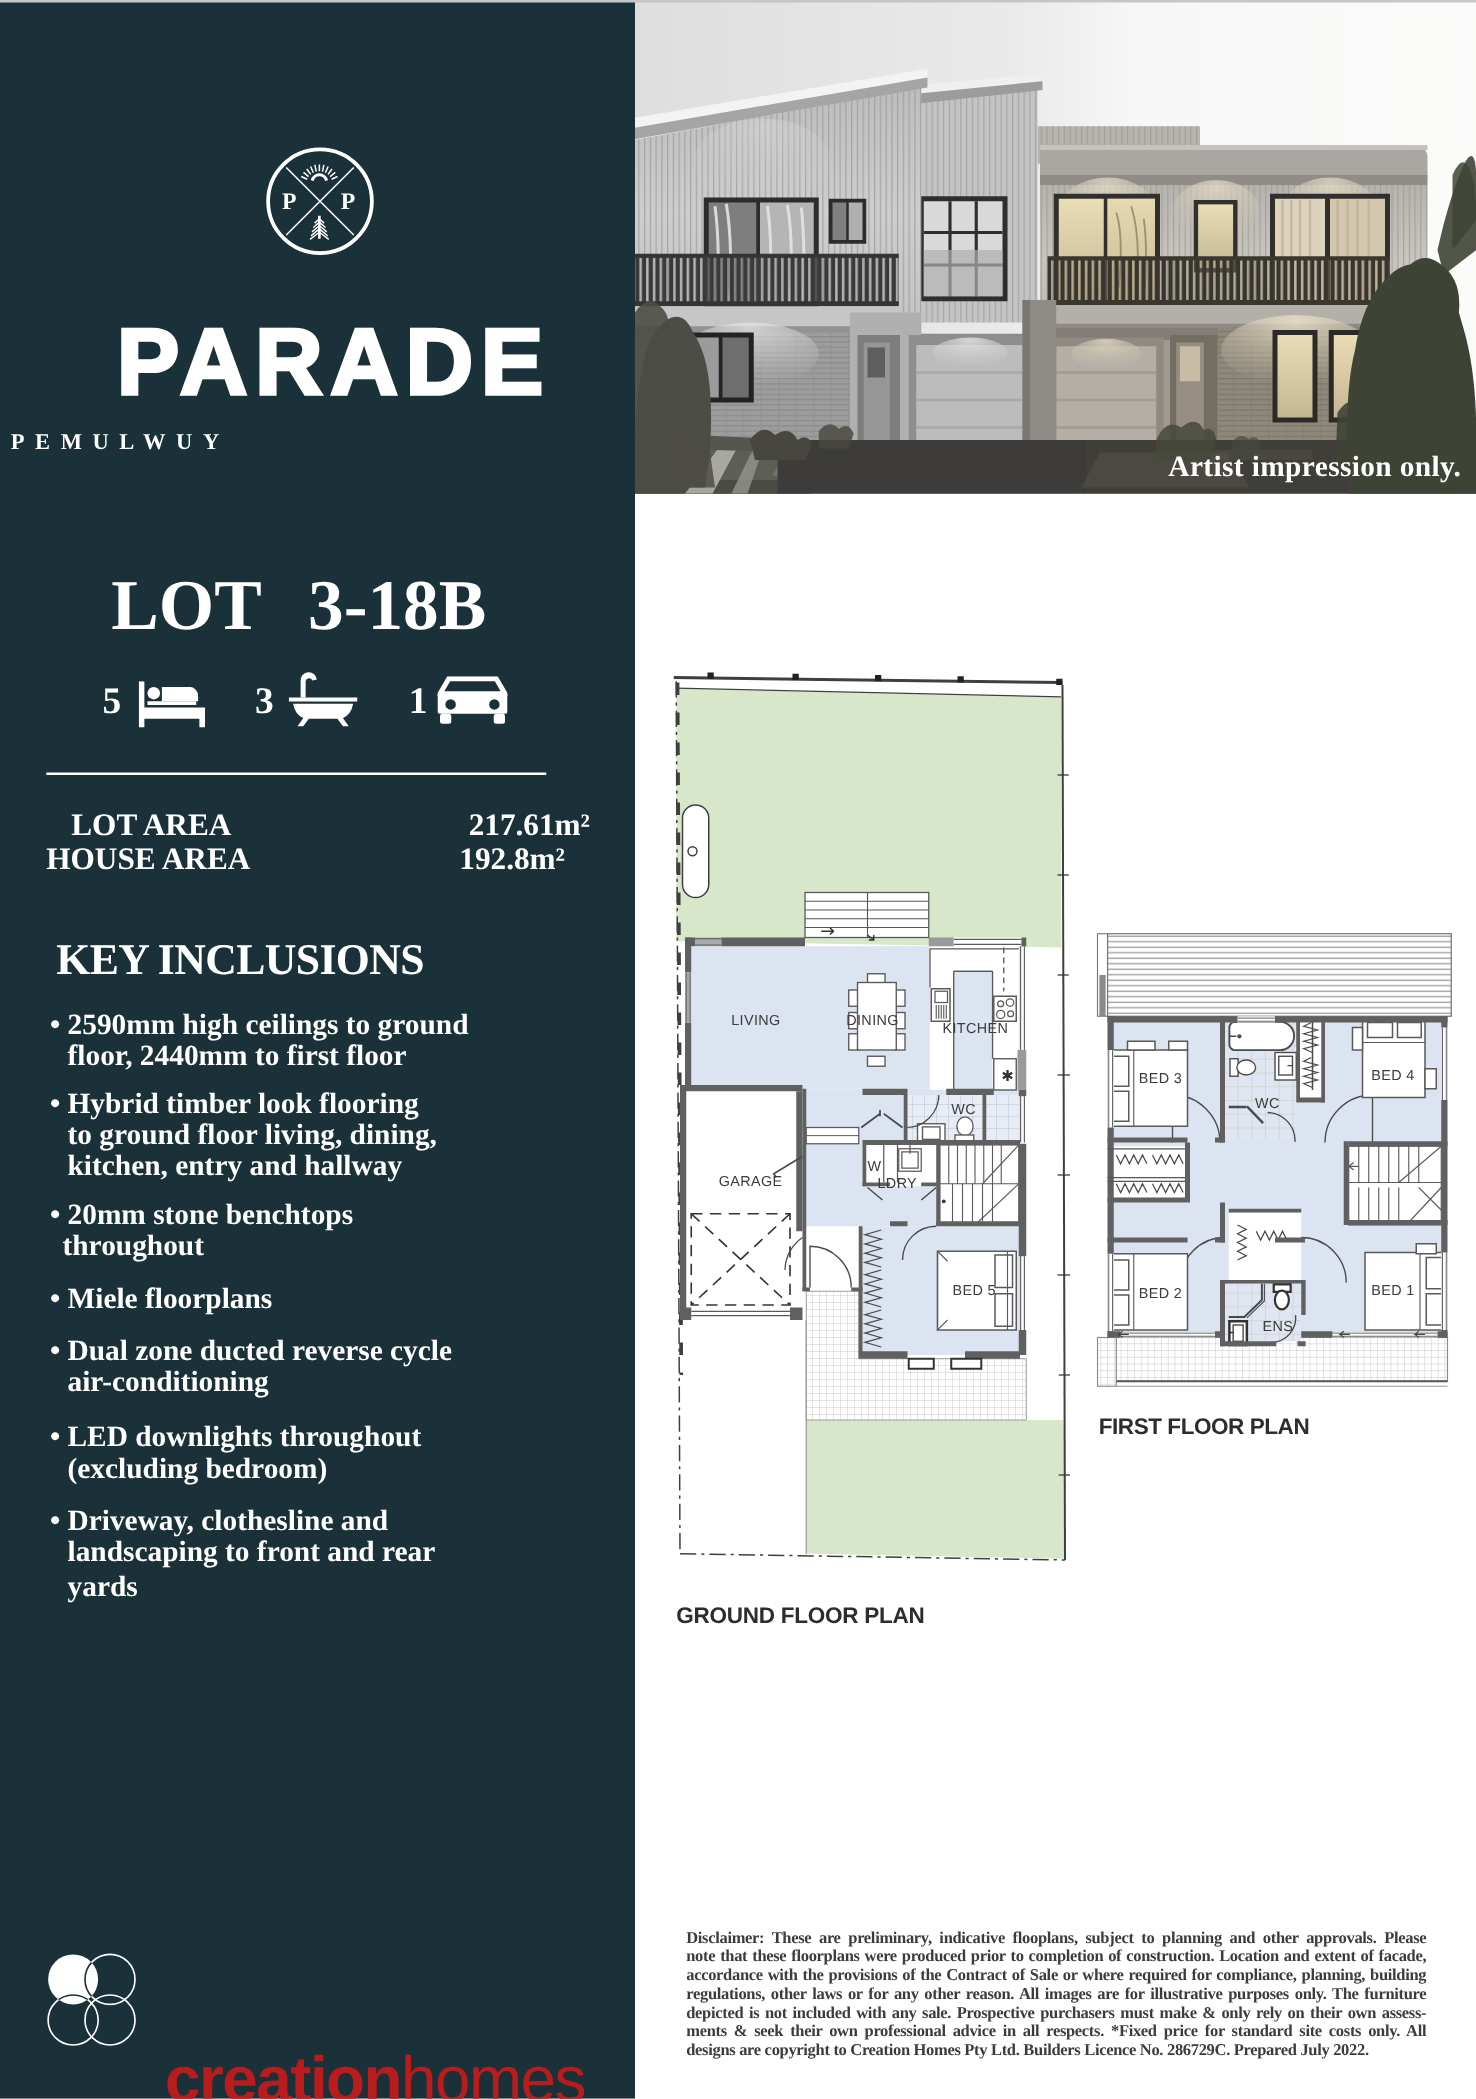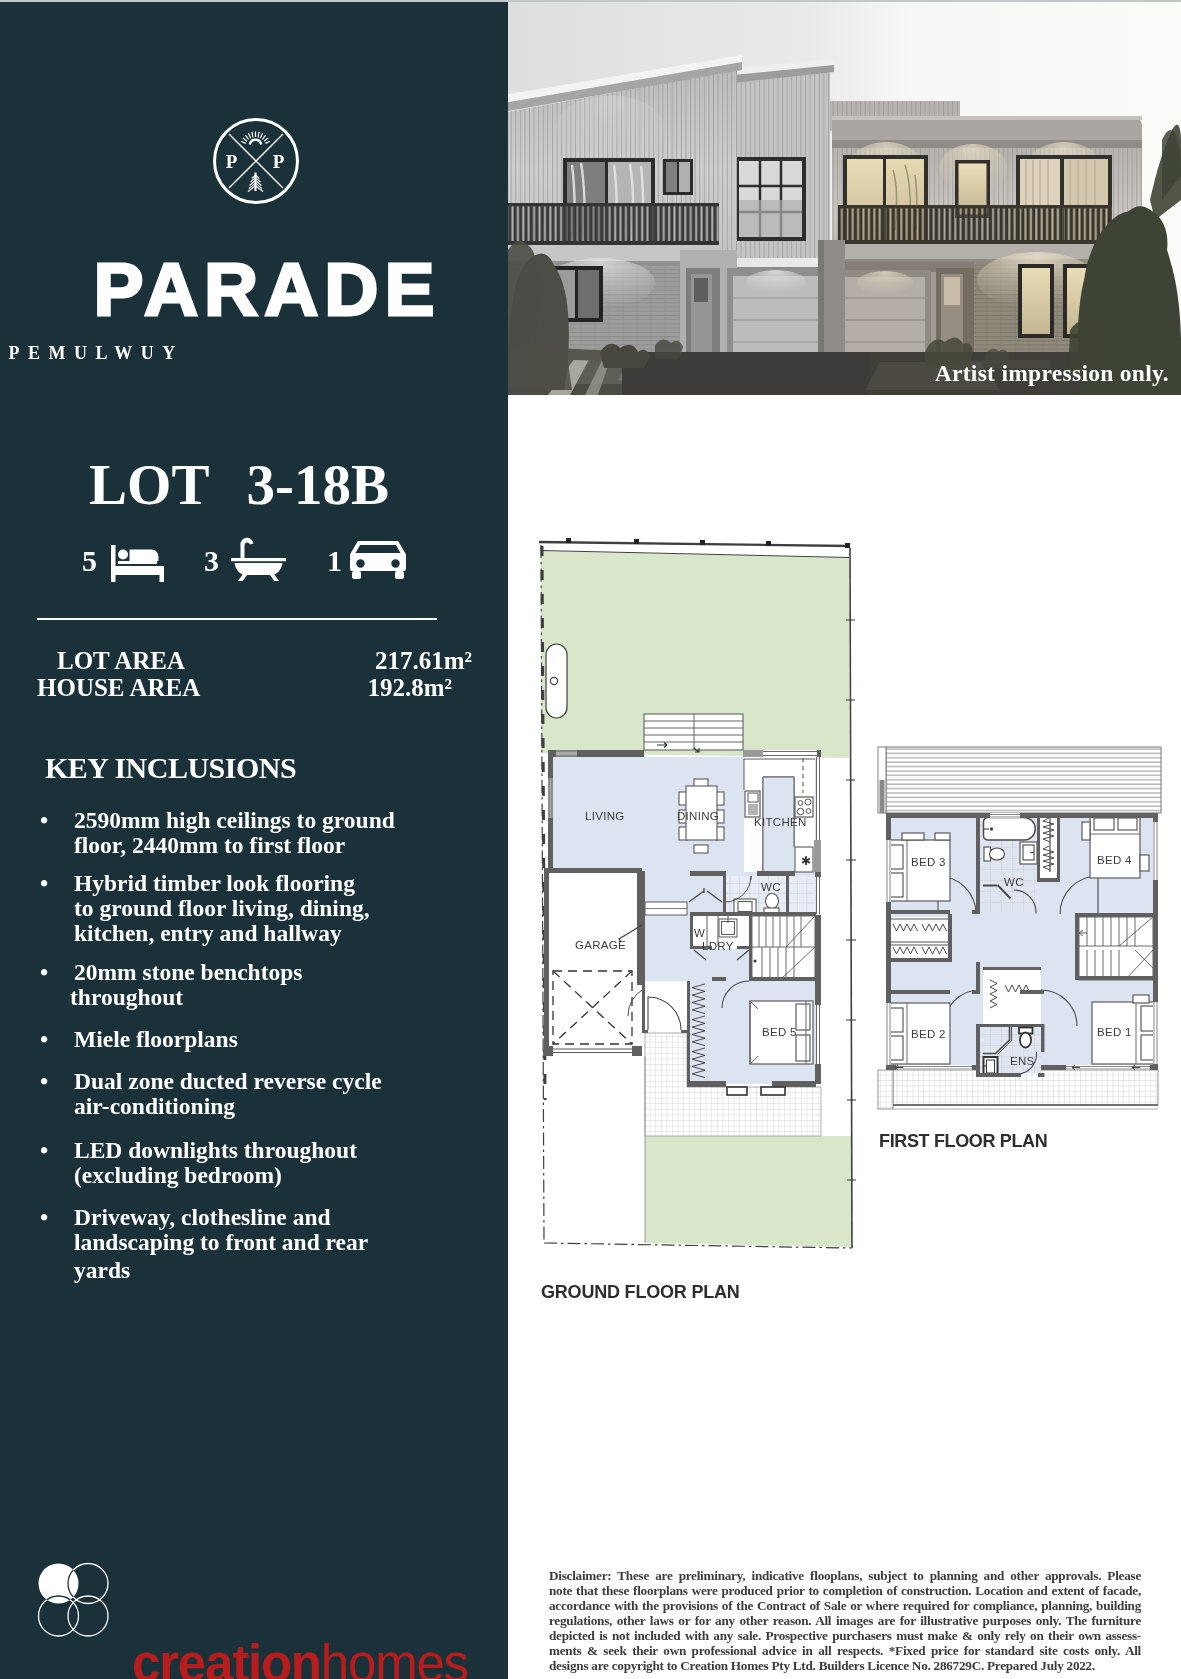--- a/index.html
+++ b/index.html
@@ -14,28 +14,28 @@
   .pemul{left:0;top:344px;width:508px;color:#fff;
          font-family:"Liberation Serif",serif;font-weight:bold;
          font-size:18px;line-height:18px;letter-spacing:8.5px;text-indent:8.5px;}
   .lot{left:-15px;top:455px;width:508px;text-align:center;font-size:57px;line-height:60px;}
   .lot .g1{margin-right:37px;}
   .lot .g2{}
   .icnum{font-family:"Liberation Serif",serif;font-weight:bold;font-size:30px;color:#fff;}
   .rule{left:37px;top:618px;width:400px;height:2px;background:#fff;}
   .arearow{left:37px;width:415px;font-size:25px;line-height:28px;}
   .arearow .v{position:absolute;right:0;top:0;}
-  .keyinc{left:45px;top:753px;font-size:30px;line-height:30px;letter-spacing:-0.5px;}
+  .keyinc{left:45px;top:753px;font-size:35px;line-height:30px;letter-spacing:-0.5px;}
   .blt{left:40px;width:430px;font-size:23.5px;line-height:25px;}
   .blt .dot{position:absolute;left:0;top:0;}
-  .blt .txt{display:block;margin-left:34px;}
+  .blt .txt{display:block;margin-left:14px;}
   .gfplabel{left:541px;top:1282px;font-weight:bold;font-size:18px;color:#2d2d2d;letter-spacing:-0.2px;}
   .ffplabel{left:879px;top:1131px;font-weight:bold;font-size:18px;color:#2d2d2d;letter-spacing:-0.35px;}
   .disc{left:549px;top:1543px;width:592px;font-family:"Liberation Serif",serif;
-        font-weight:bold;font-size:13.2px;letter-spacing:-0.25px;line-height:14.93px;color:#3c3c3c;margin-top:26px;}
+        font-weight:bold;font-size:13.2px;letter-spacing:-0.25px;line-height:14.93px;color:#3c3c3c;}
   .disc div{text-align:justify;text-align-last:justify;}
   .disc div.last{text-align-last:left;}
 </style>
 </head>
 <body>
 <div class="abs sidebar"></div>
 <div class="abs" style="left:0;top:0;width:1181px;height:2px;background:#c3c7c7;z-index:50"></div>
 
 <svg class="abs" style="left:212px;top:117px" width="88" height="88" viewBox="0 0 88 88">
   <g stroke="#fff" fill="none">

